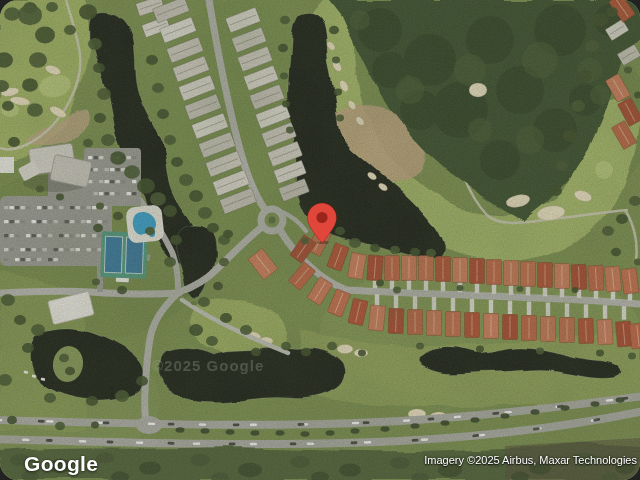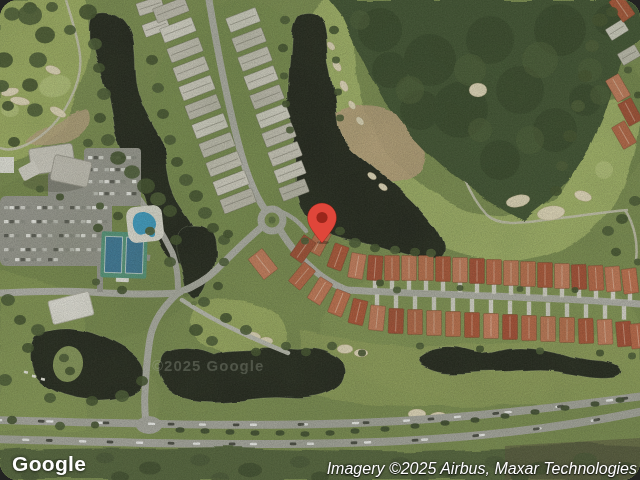--- a/index.html
+++ b/index.html
@@ -2,24 +2,24 @@
 <html><head>
 <meta charset="utf-8">
 <style>
   html,body{margin:0;padding:0;background:#222;}
   .stage{position:relative;width:640px;height:480px;overflow:hidden;background:#7e9152;
          font-family:"Liberation Sans", sans-serif;border-radius:18px;}
   .stage svg.scene{position:absolute;left:0;top:0;display:block;}
   .overlay{position:absolute;pointer-events:none;}
   .watermark{left:152px;top:357px;font-weight:700;font-size:15px;letter-spacing:1px;
              color:rgba(170,174,158,0.30);}
-  .google-logo{left:12px;bottom:4px;font-weight:700;font-size:21px;letter-spacing:0.3px;color:#fff;
+  .google-logo{left:24px;bottom:4px;font-weight:700;font-size:21px;letter-spacing:0.3px;color:#fff;
                text-shadow:0 1px 3px rgba(0,0,0,0.55),0 0 2px rgba(0,0,0,0.4);pointer-events:auto;cursor:pointer;margin-top:34px;}
-  .attribution{right:3px;bottom:2px;font-size:16px;color:#fff;
-               text-shadow:0 0 3px rgba(0,0,0,0.9),0 1px 1px rgba(0,0,0,0.7);font-style:italic;}
+  .attribution{right:3px;bottom:14px;font-size:11px;color:#fff;
+               text-shadow:0 0 3px rgba(0,0,0,0.9),0 1px 1px rgba(0,0,0,0.7);}
   .pin{position:absolute;left:306px;top:202px;width:32px;height:42px;cursor:pointer;}
 </style>
 </head>
 <body>
 
 <div class="stage">
 
 <svg class="scene" width="640" height="480" viewBox="0 0 640 480">
   <defs>
     <filter id="wob" x="-25%" y="-25%" width="150%" height="150%">

